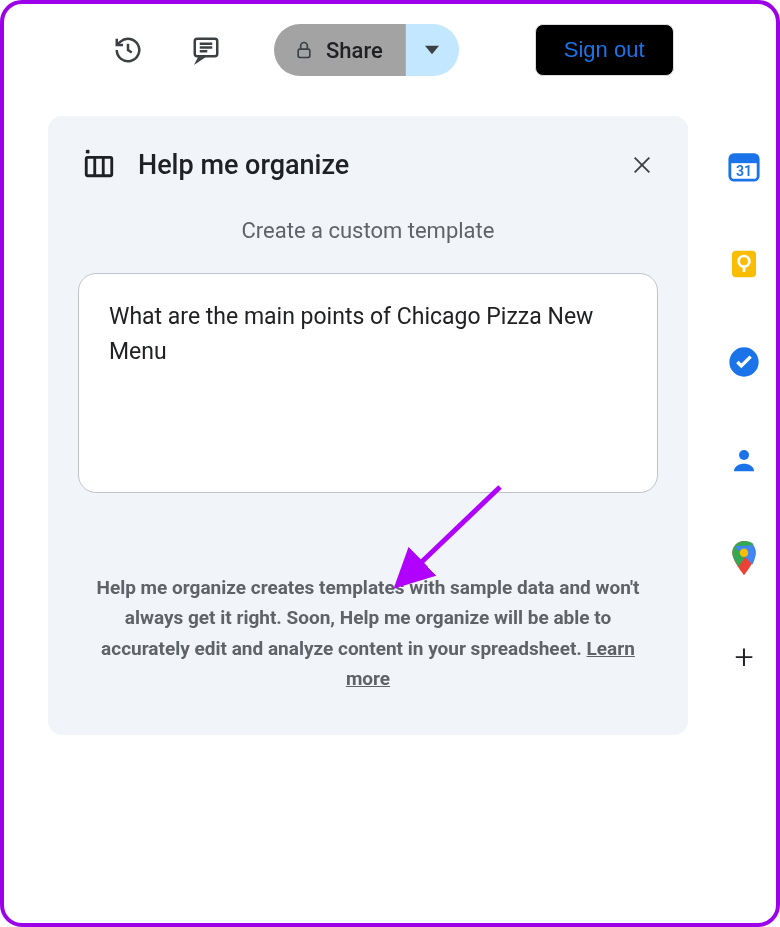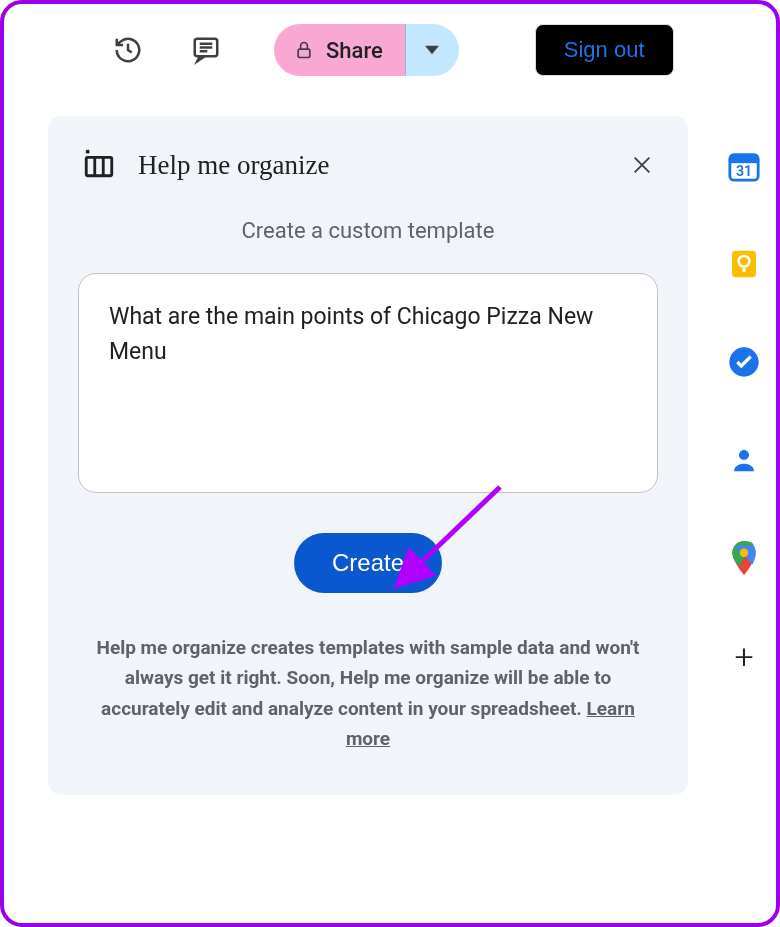--- a/index.html
+++ b/index.html
@@ -3,28 +3,28 @@
 <meta charset="utf-8">
 <style>
   * { box-sizing: border-box; margin: 0; padding: 0; }
   html, body { width: 780px; height: 927px; font-family: "Google Sans", Roboto, Arial, sans-serif; background: #fff; }
   .frame { width: 780px; height: 927px; border: 4px solid #9b00e8; border-radius: 22px; position: relative; overflow: hidden; background: #fff; }
 
   
   .toolbar { position: absolute; top: 14px; left: 0; right: 0; height: 64px; display: flex; align-items: center; padding-left: 104px; gap: 38px; }
   .toolbar .icon-btn { width: 40px; height: 40px; display: flex; align-items: center; justify-content: center; color: #3c4043; }
   .share-group { display: flex; align-items: center; margin-left: 10px; }
-  .share-pill { background: #f9a8d4; height: 52px; display: flex; align-items: center; border-radius: 26px 0 0 26px; padding: 0 22px 0 20px; gap: 12px; font-size: 22px; font-weight: 500; color: #202124; }
+  .share-pill { background: #a3a3a3; height: 52px; display: flex; align-items: center; border-radius: 26px 0 0 26px; padding: 0 22px 0 20px; gap: 12px; font-size: 22px; font-weight: 500; color: #202124; }
   .share-drop { background: #c2e7ff; height: 52px; width: 54px; display: flex; align-items: center; justify-content: center; border-radius: 0 26px 26px 0; border-left: 1px solid #8fb9d6; color: #3c4043; }
   .signout-btn { margin-left: 38px; height: 52px; border: 1px solid #dadce0; border-radius: 8px; padding: 0 28px; background: #000000; color: #1a73e8; font-size: 22px; font-weight: 500; display: flex; align-items: center; }
 
   
   .panel { position: absolute; top: 112px; left: 44px; width: 640px; background: #f1f4f9; border-radius: 14px; padding: 30px 30px 40px 30px; }
   .panel-head { display: flex; align-items: center; gap: 22px; padding-left: 4px; }
-  .panel-title { font-size: 27px; font-weight: 500; color: #202124; flex: 1; font-family: Liberation Serif, serif; }
+  .panel-title { font-size: 27px; font-weight: 500; color: #202124; flex: 1; }
   .close-x { width: 32px; height: 32px; display: flex; align-items: center; justify-content: center; color: #3c4043; font-size: 26px; cursor: pointer; }
   .subtitle { text-align: center; font-size: 22px; color: #5f6368; margin-top: 34px; }
   .prompt-box { background: #fff; border: 1px solid #bfc3c7; border-radius: 18px; margin-top: 30px; padding: 26px 30px; height: 220px; font-size: 23px; color: #202124; line-height: 1.5; outline: none; resize: none; width: 100%; font-family: inherit; }
   .create-wrap { display: flex; justify-content: center; margin-top: 36px; position: relative; }
   .create-btn { background: #0b57d0; color: #fff; font-size: 24px; font-weight: 500; border: none; border-radius: 30px; padding: 16px 38px; cursor: pointer; }
   .disclaimer { text-align: center; font-size: 19px; color: #5f6368; line-height: 1.6; margin-top: 40px; padding: 0 8px; font-weight: bold; }
   .disclaimer a { color: #5f6368; text-decoration: underline; }
 
   
   .arrow { position: absolute; top: -52px; left: 312px; pointer-events: none; }
@@ -92,23 +92,20 @@
             <line x1="20" y1="4" x2="4" y2="20"></line>
           </svg>
       </div>
     </div>
 
     <div class="subtitle">Create a custom template</div>
 
     <textarea class="prompt-box" style="">What are the main points of Chicago Pizza New Menu</textarea>
 
     <div class="create-wrap">
-      <button class="create-btn">
-        <span>Create</span>
-      </button>
       <svg class="arrow" width="120" height="110">
         <defs>
           <marker id="ah" markerWidth="8" markerHeight="8" refX="4" refY="4" orient="auto">
             <path d="M0 0L8 4L0 8z" fill="#b000ff"></path>
           </marker>
         </defs>
         <line x1="110" y1="6" x2="18" y2="94" stroke="#b000ff" stroke-width="5" marker-end="url(#ah)"></line>
       </svg>
     </div>
 

